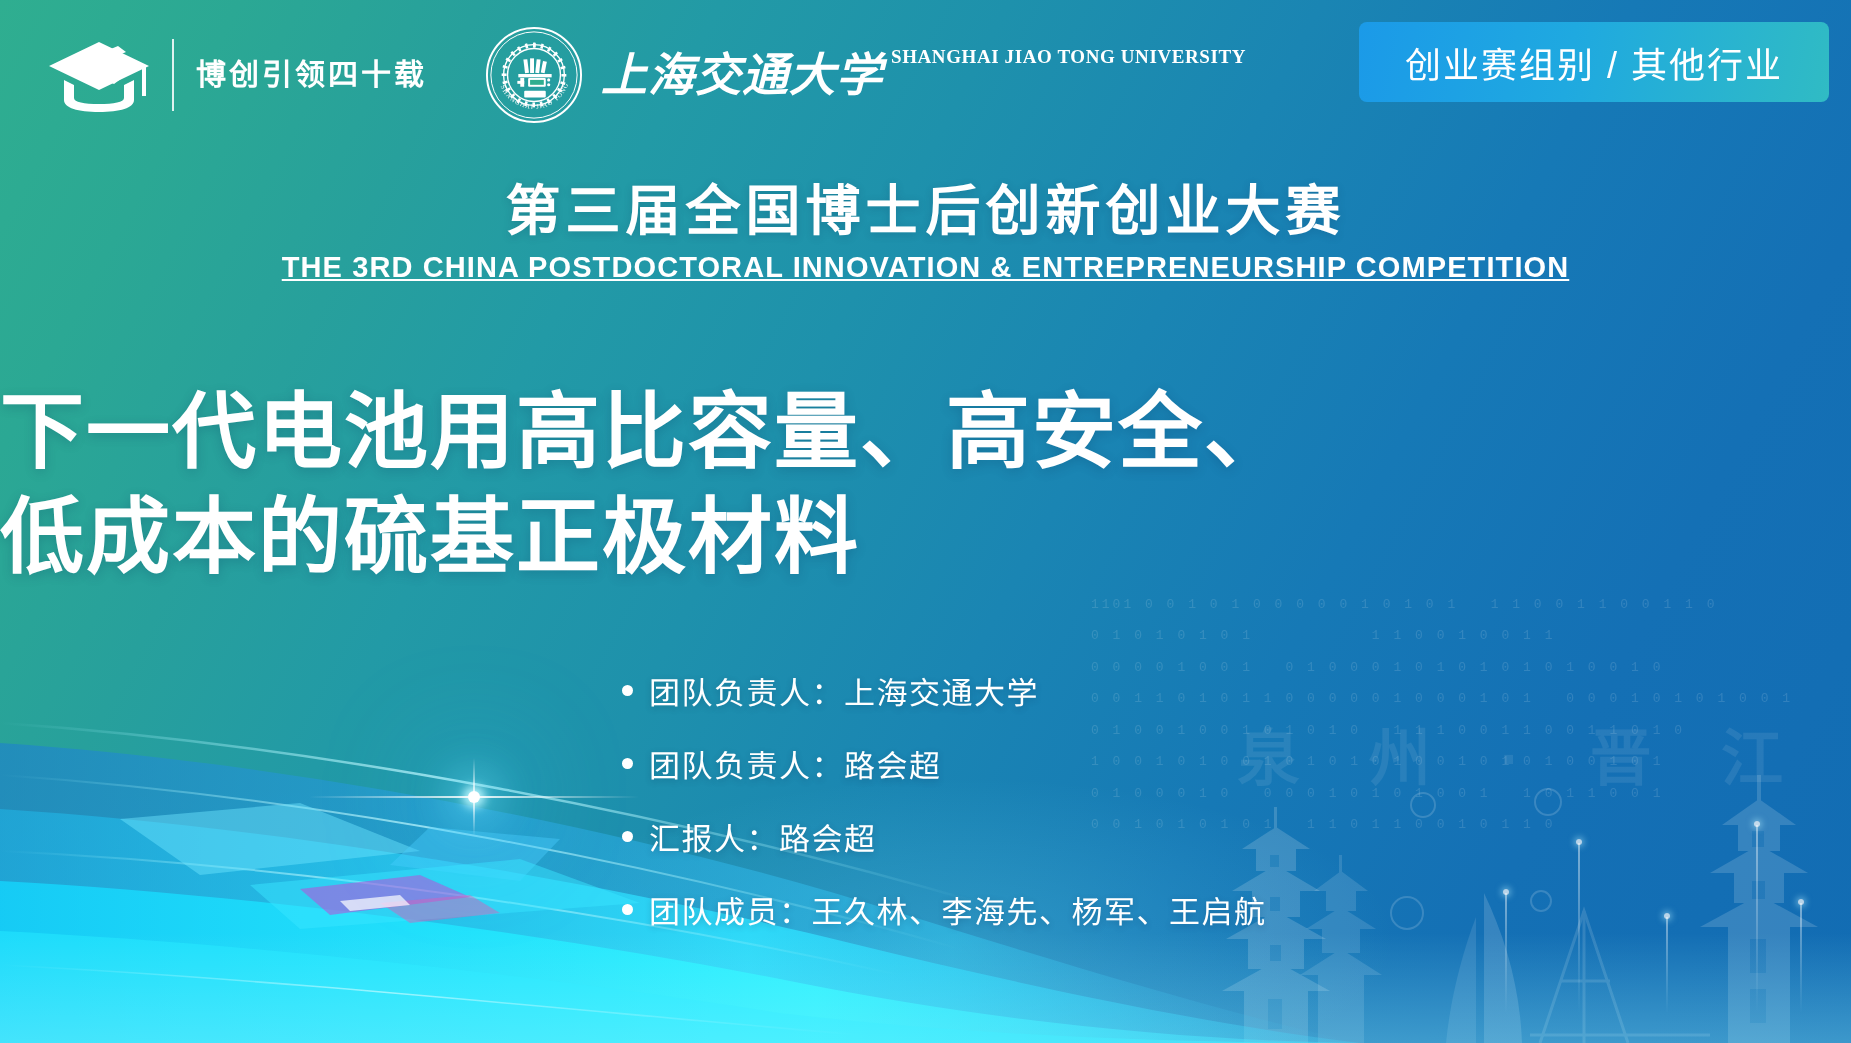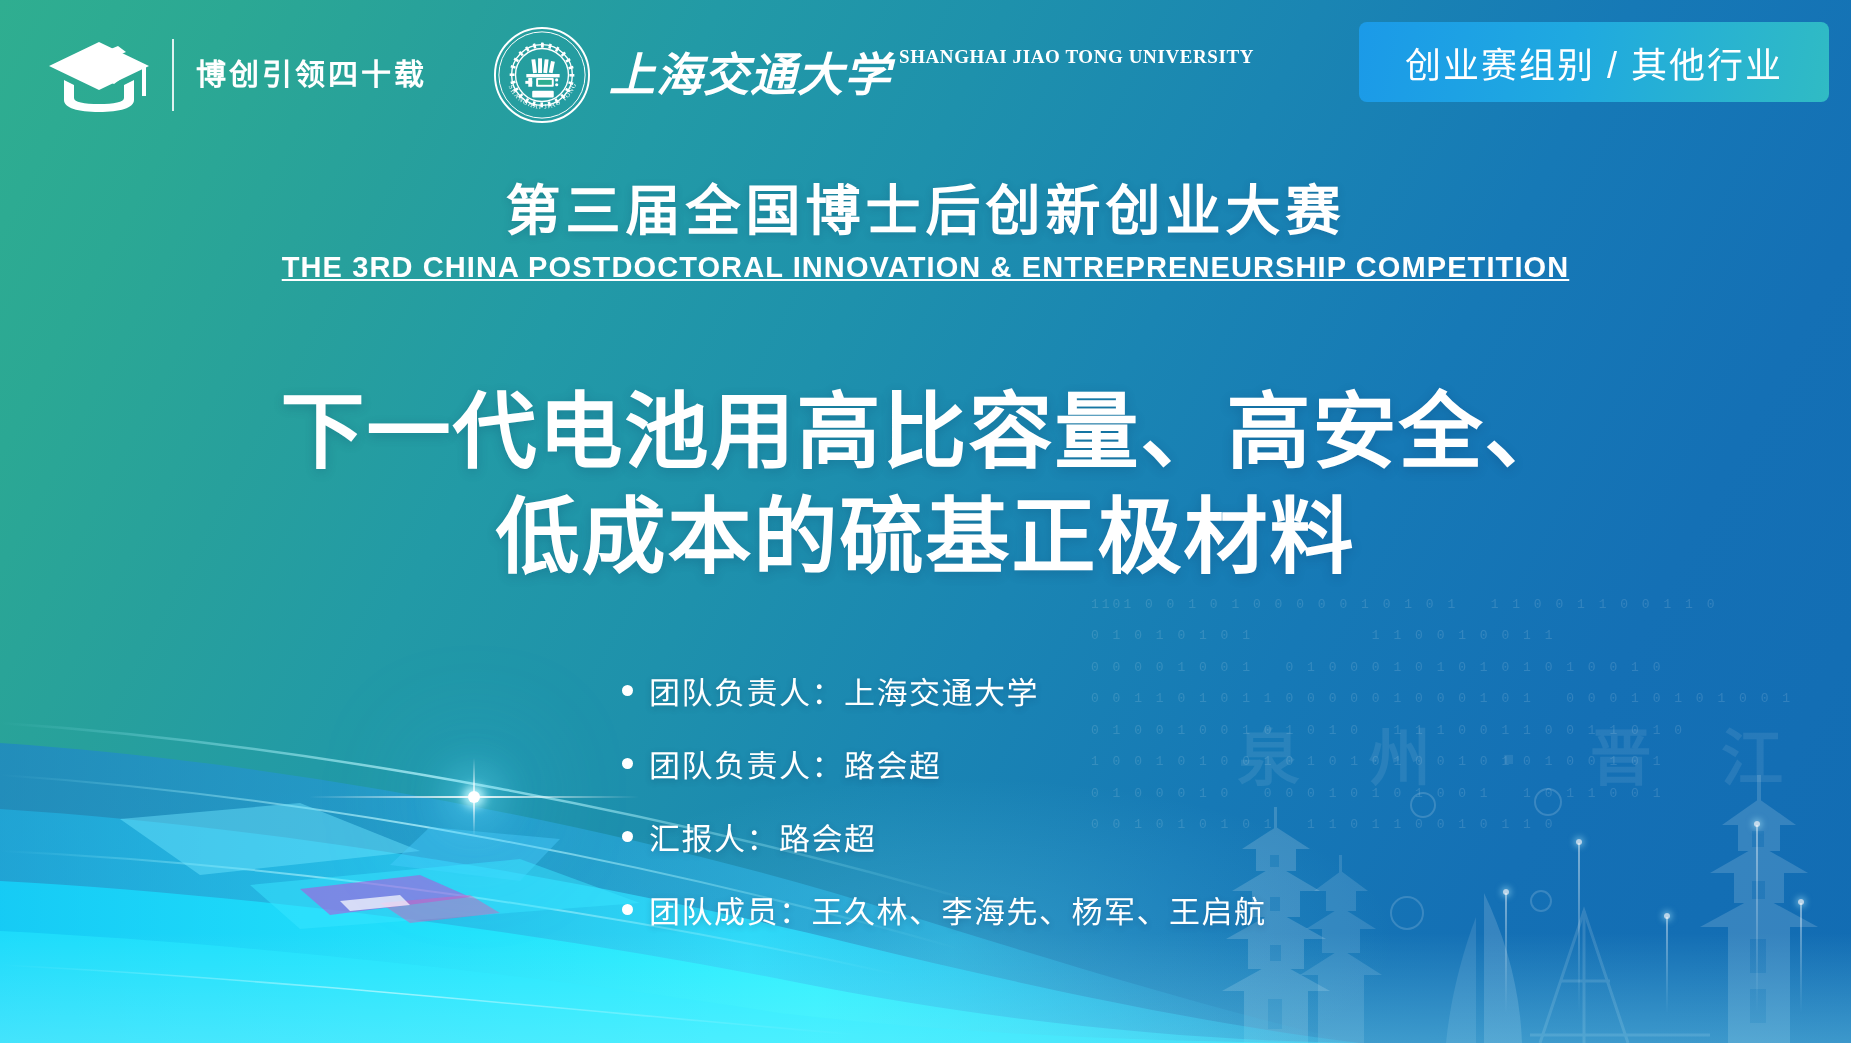--- a/index.html
+++ b/index.html
@@ -112,21 +112,20 @@
     background:linear-gradient(to top, rgba(150,245,255,.32), rgba(150,245,255,0));
   }
 
   
   .header {
     position:absolute; left:0; top:0;
     width:100%; height:150px;
     display:flex; align-items:center;
     padding-left:44px;
     z-index:20;
-    gap:8px;
   }
 
   .logo-block { display:flex; align-items:center; }
 
   .cap-logo { width:110px; height:78px; flex:none; }
 
   .logo-divider {
     width:2px; height:72px;
     background:rgba(255,255,255,.85);
     margin:0 22px 0 18px;
@@ -198,21 +197,21 @@
     letter-spacing:1.1px;
     margin-top:10px;
     white-space:nowrap;
     text-decoration:underline;
   }
 
   
   .project-title {
     position:absolute;
     left:0; top:380px; width:100%;
-    text-align:center;
+    text-align:left;
     color:#fff;
     font-size:84px;
     font-weight:700;
     letter-spacing:2px;
     line-height:1.25;
     z-index:15;
     text-shadow:0 3px 12px rgba(0,40,80,.20);
     font-family:Liberation Serif, serif;
   }
   .project-title .line { display:block; }

